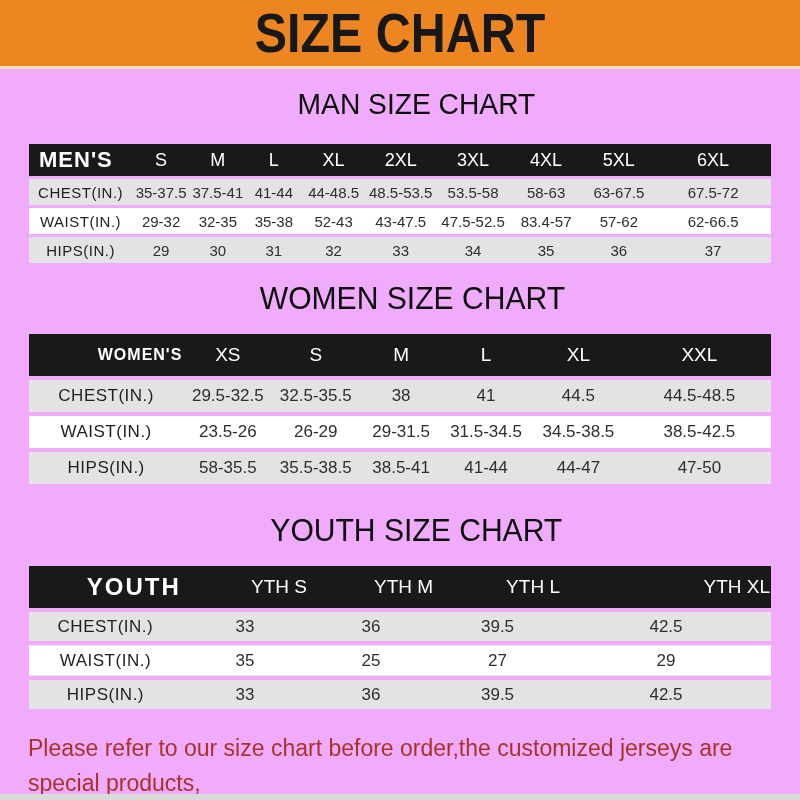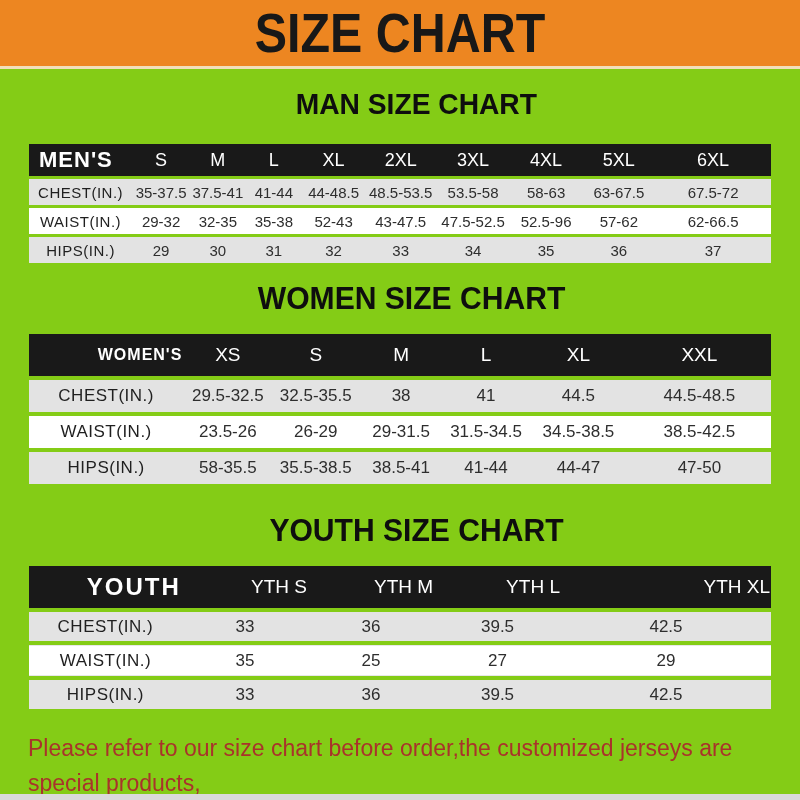--- a/index.html
+++ b/index.html
@@ -5,21 +5,21 @@
   html, body {
     margin: 0;
     padding: 0;
     background: #ffffff;
     font-family: "Liberation Sans", sans-serif;
   }
   .page {
     position: relative;
     width: 800px;
     height: 800px;
-    background: #84cc16;
+    background: #f0abfc;
     overflow: hidden;
   }
 
   
   .banner {
     height: 66px;
     background: #ED8621;
     border-bottom: 3px solid #f2dfba;
     display: flex;
     align-items: center;
@@ -32,21 +32,21 @@
     font-weight: bold;
     color: #181818;
     transform: scaleX(0.88);
     white-space: nowrap;
   }
 
   
   h2 {
     text-align: center;
     color: #0e0e0e;
-    font-weight: bold;
+    font-weight: normal;
     line-height: 1;
     padding-left: 32px;
   }
   h2 .cond { display: inline-block; transform: scaleX(0.94); white-space: nowrap; }
   .h-man   { font-size: 30px; margin: 20px 0 22px 0; }
   .h-women { font-size: 32px; margin: 16px 8px 16px 0; }
   .h-youth { font-size: 32px; margin: 26px 0 16px 0; }
 
   
   table.size-table {
@@ -173,21 +173,21 @@
             <td>67.5-72</td>
           </tr>
           <tr>
             <td class="row-label">WAIST(IN.)</td>
             <td>29-32</td>
             <td>32-35</td>
             <td>35-38</td>
             <td>52-43</td>
             <td>43-47.5</td>
             <td>47.5-52.5</td>
-            <td>52.5-96</td>
+            <td>83.4-57</td>
             <td>57-62</td>
             <td>62-66.5</td>
           </tr>
           <tr>
             <td class="row-label">HIPS(IN.)</td>
             <td>29</td>
             <td>30</td>
             <td>31</td>
             <td>32</td>
             <td>33</td>

